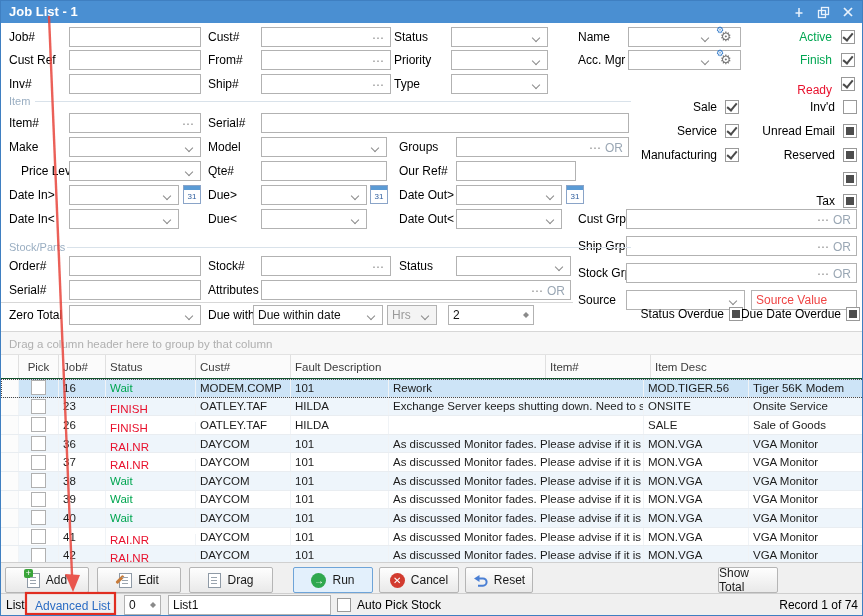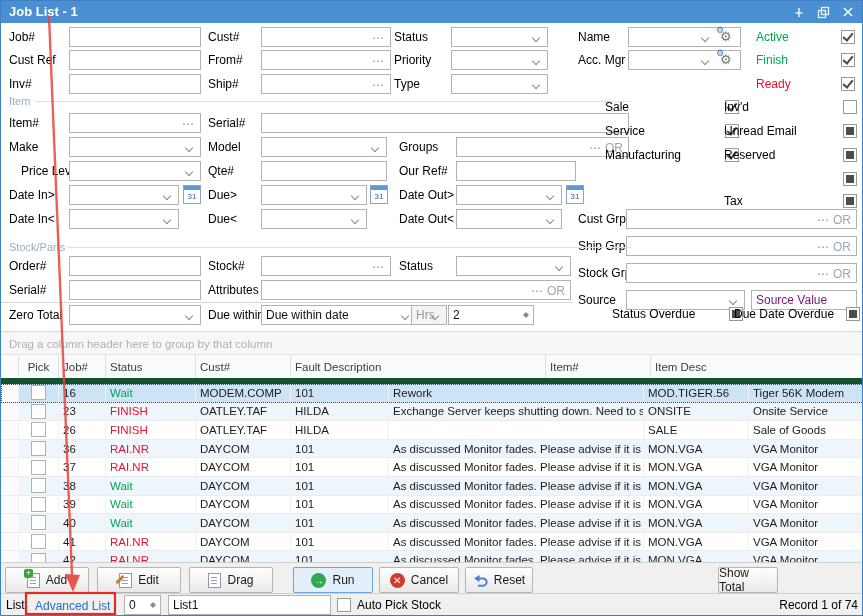--- a/index.html
+++ b/index.html
@@ -3,53 +3,53 @@
 <meta charset="utf-8">
 <style>
   html,body{margin:0;padding:0;background:#d8d8d8;font-family:"Liberation Sans",sans-serif;}
   .window{position:relative;width:863px;height:616px;background:#fff;border:1px solid #3f7fc1;box-sizing:border-box;overflow:hidden;font-size:12px;color:#111;}
   
   .titlebar{position:absolute;left:0;top:0;right:0;height:22px;background:#4a8fd2;color:#fff;}
   .titlebar .title{position:absolute;left:8px;top:0;line-height:22px;font-weight:bold;font-size:13px;}
   .tb-icons{position:absolute;right:8px;top:0;height:22px;display:flex;align-items:center;gap:12px;}
   .tb-icons svg{display:block;}
   .lbl{position:absolute;height:20px;line-height:20px;white-space:nowrap;color:#000;}
-  .rlbl{text-align:left;}
+  .rlbl{text-align:right;}
   .green{color:#00a651;}
-  .red{color:#e8112d;}
+  .red{color:#e8112d;margin-top:6px;}
   .inp,.dd{position:absolute;height:20px;background:#fff;border:1px solid #b2b2b2;box-sizing:border-box;}
   .dd::after{content:"";position:absolute;right:8px;top:7px;width:5px;height:5px;border:solid #8a8a8a;border-width:0 0 1.5px 1.5px;transform:rotate(-45deg);}
   .dd.gear-dd::after{right:32px;}
   .dd.disabled{background:#f4f4f4;color:#9a9a9a;}
   .ddval{position:absolute;left:4px;top:0;line-height:18px;white-space:nowrap;}
   .ell{position:absolute;right:5px;top:1px;line-height:18px;color:#8f8f8f;letter-spacing:1px;font-size:12px;}
   .ell.with-or{right:26px;}
   .or{position:absolute;right:5px;top:1px;line-height:18px;color:#9aa7b4;}
-  .ph{color:#701a75;}
+  .ph{color:#ef4444;}
   .chk{position:absolute;width:14px;height:14px;background:#fff;border:1px solid #999;box-sizing:border-box;}
   .chk[data-state="checked"]::after{content:"";position:absolute;left:3px;top:0px;width:4px;height:8px;border:solid #4a4a4a;border-width:0 2px 2px 0;transform:rotate(40deg);}
   .chk[data-state="indeterminate"]::after{content:"";position:absolute;left:2px;top:2px;width:8px;height:8px;background:#4d4d4d;}
   .cal{position:absolute;width:18px;height:19px;background:#fff;border:1px solid #8aa4c8;box-sizing:border-box;font-size:8px;color:#2f5e9e;text-align:center;}
   .cal .bar{position:absolute;left:0;top:0;right:0;height:4px;background:#5b9bd5;}
   .cal .num{position:absolute;left:0;right:0;top:6px;line-height:10px;}
   .gearbtn{position:absolute;width:24px;height:20px;cursor:pointer;}
   .gear-main{position:absolute;left:6px;top:2px;font-size:13px;color:#777;line-height:14px;}
   .gear-small{position:absolute;left:2px;top:-2px;font-size:9px;color:#2f78c8;line-height:9px;}
   .grp-label{position:absolute;color:#9aaec2;font-size:11px;background:#fff;padding-right:4px;}
   .hline{position:absolute;height:0;border-top:1px solid #d9e2ea;}
   .sep{position:absolute;height:0;border-top:1px solid #d7d7d7;}
   .spin{position:absolute;height:20px;background:#fff;border:1px solid #b2b2b2;box-sizing:border-box;}
   .spin .sval{position:absolute;left:4px;top:0;line-height:18px;}
   .spin .arrows{position:absolute;right:3px;top:2px;width:8px;height:14px;}
   .spin .arrows::before{content:"";position:absolute;left:1px;top:1px;border:3px solid transparent;border-bottom-color:#8a8a8a;}
   .spin .arrows::after{content:"";position:absolute;left:1px;bottom:1px;border:3px solid transparent;border-top-color:#8a8a8a;}
   
   .grid{position:absolute;left:0;top:330px;width:863px;}
   .gpanel{height:24px;background:#f7f7f7;border-top:1px solid #d7d7d7;border-bottom:1px solid #e2e2e2;color:#b0b0b0;line-height:24px;padding-left:8px;font-size:11.5px;box-sizing:border-box;}
-  .ghead{display:flex;height:23px;background:#fbfbfb;border-bottom:6px solid #14532d;color:#3c3c3c;font-size:11.5px;}
+  .ghead{display:flex;height:23px;background:#fbfbfb;border-bottom:1px solid #14532d;color:#3c3c3c;font-size:11.5px;}
   .ghead .gc{border-right:1px solid #e0e0e0;display:flex;align-items:center;padding:0 4px;box-sizing:border-box;}
   .gbody .grow{display:flex;height:17.6px;border-bottom:1px solid #e9edf1;background:#fff;font-size:11.5px;color:#1c1c1c;}
   .gbody .grow.alt{background:#eef5fb;}
   .gbody .grow.selected{background:#cde4f7;outline:1px dotted #4a4a4a;outline-offset:-1px;}
   .gbody .gc{display:flex;align-items:center;padding:0 4px;box-sizing:border-box;border-right:1px solid #f0f3f6;overflow:hidden;white-space:nowrap;}
   .ci{width:18px;flex:none;background:#fcfcfc;border-right:1px solid #e3e3e3;}
   .c1{width:40px;flex:none;justify-content:center;}
   .c2{width:47px;flex:none;}
   .c3{width:90px;flex:none;}
   .c4{width:95px;flex:none;}
@@ -263,24 +263,24 @@
   <div class="inp" style="left:260px;top:279px;width:310px">
       <span class="ell with-or">⋯</span>
       <span class="or">OR</span>
     </div>
 
   <span class="sep" style="left:0;top:301px;width:572px"></span>
 
   <span class="lbl" style="left:8px;top:304px">Zero Total</span>
   <div class="dd" style="left:68px;top:304px;width:132px"></div>
   <span class="lbl" style="left:207px;top:304px">Due within</span>
-  <div class="dd" style="left:260px;top:304px;width:156px">
+  <div class="dd" style="left:252px;top:304px;width:130px">
       <span class="ddval">Due within date</span>
     </div>
-  <div class="dd disabled" style="left:410px;top:304px;width:36px">
+  <div class="dd disabled" style="left:386px;top:304px;width:50px">
       <span class="ddval">Hrs</span>
     </div>
   <div class="spin" style="left:447px;top:304px;width:86px">
       <span class="sval">2</span>
       <span class="arrows"></span>
     </div>
 
   <span class="lbl rlbl" style="left:611px;top:303px;width:112px">Status Overdue</span>
   <span class="chk" style="left:728px;top:306px" data-state="indeterminate"></span>
   <span class="lbl rlbl" style="left:733px;top:303px;width:107px">Due Date Overdue</span>

